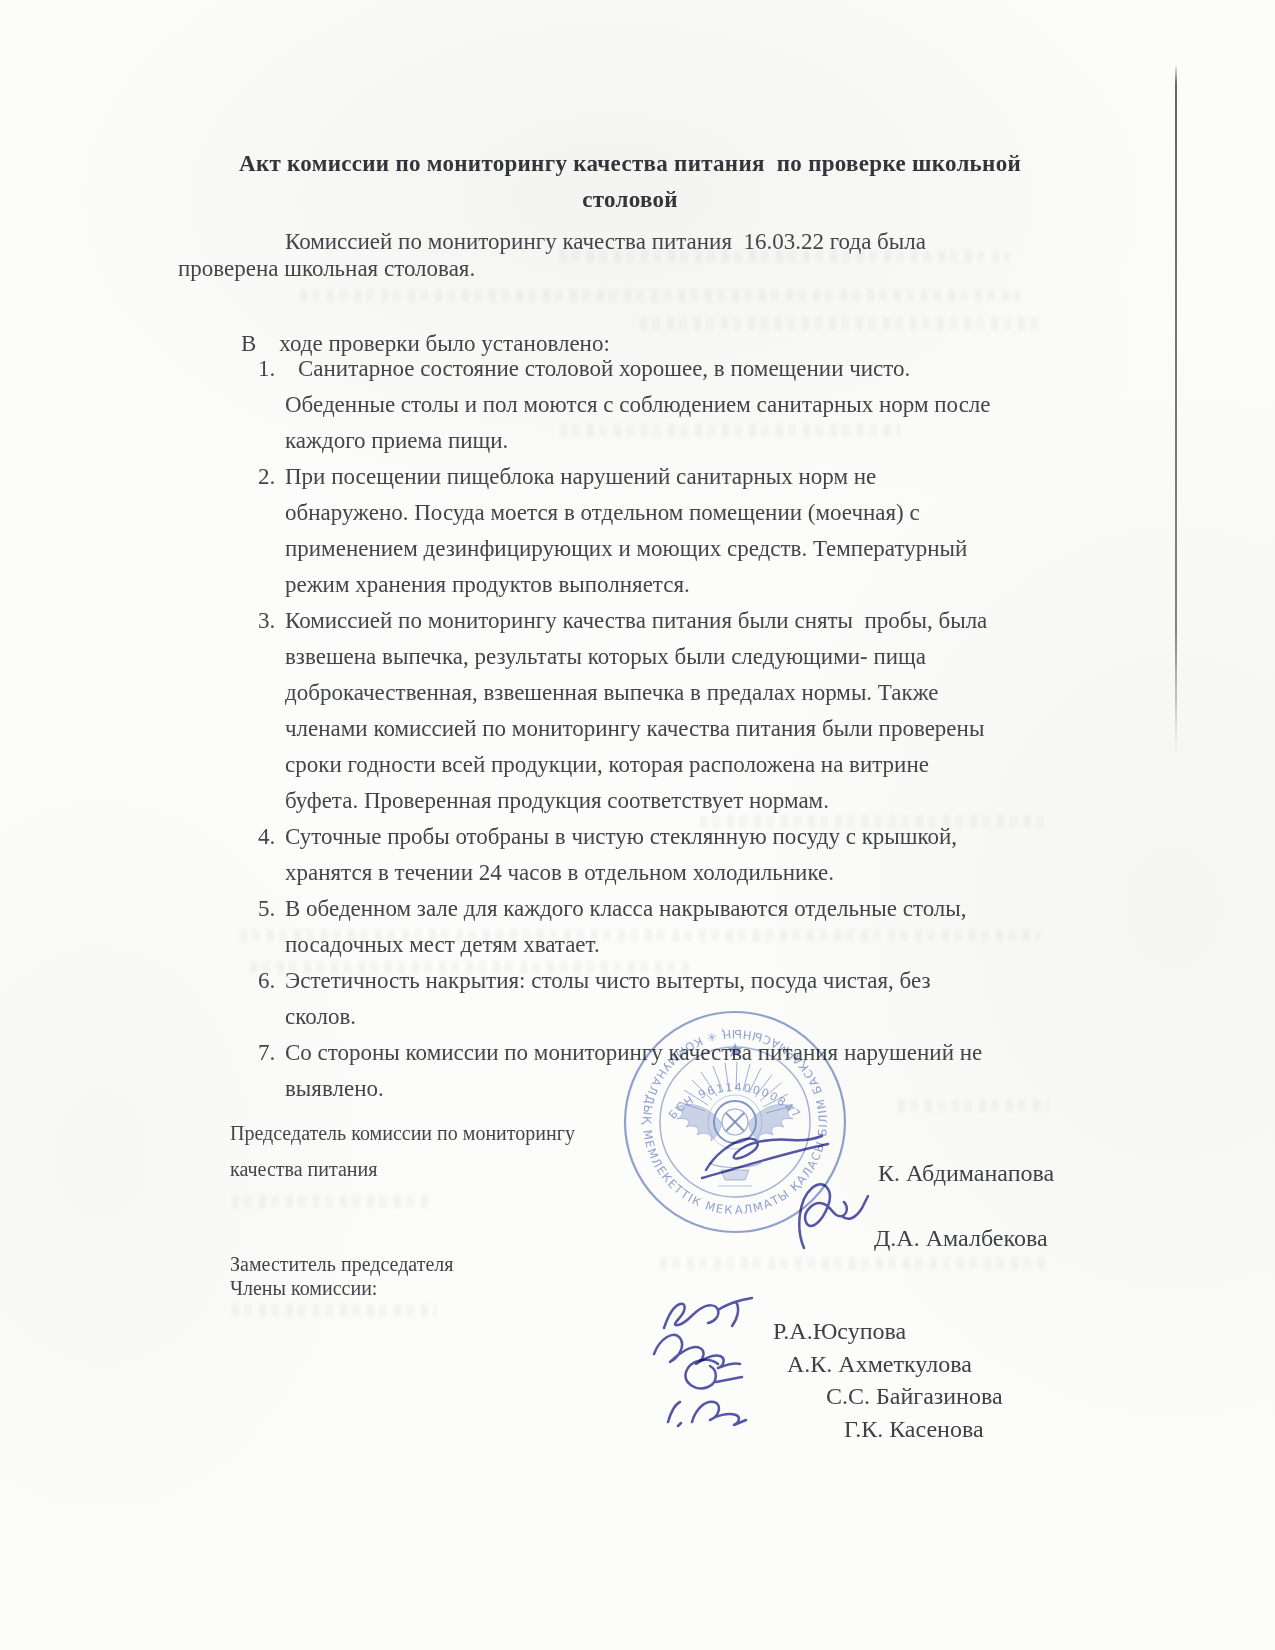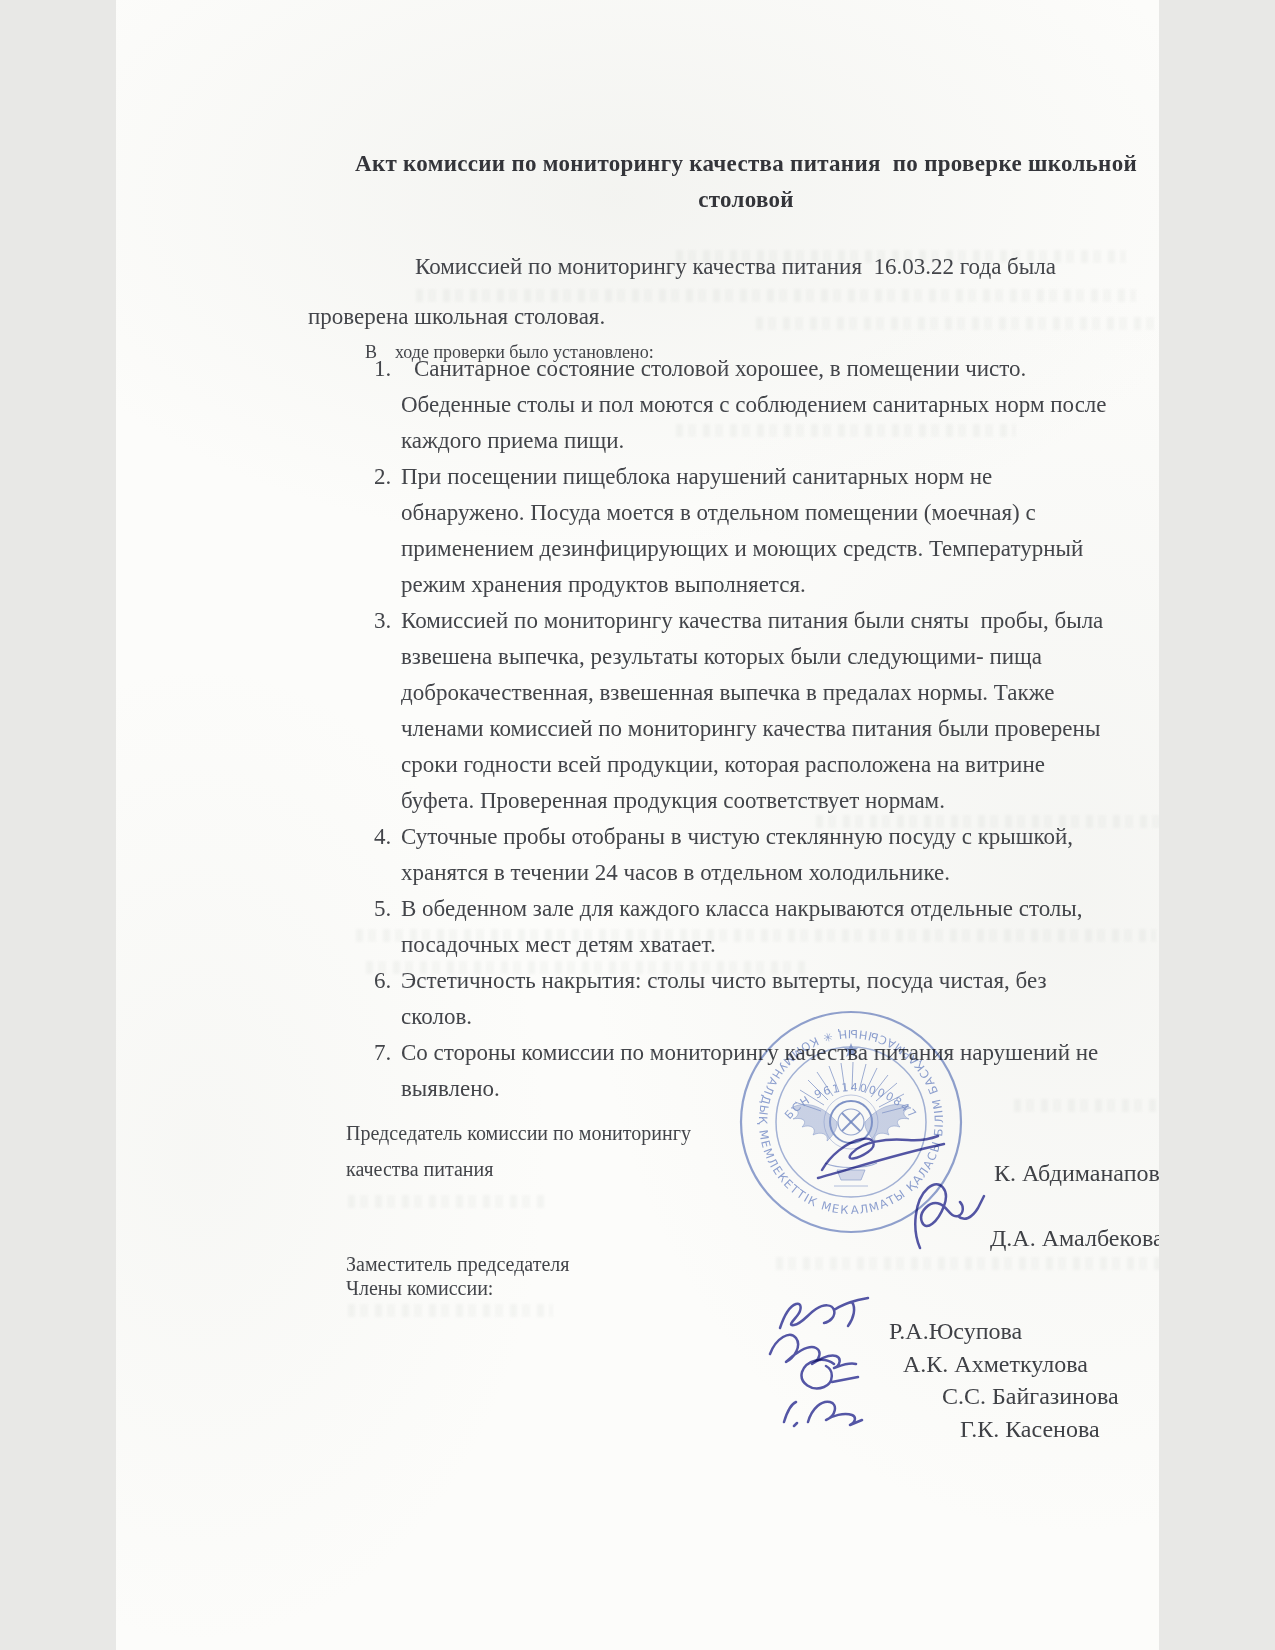--- a/index.html
+++ b/index.html
@@ -1,43 +1,43 @@
 <!DOCTYPE html>
 <html lang="ru"><head>
 <meta charset="utf-8">
 <style>
   html,body{margin:0;padding:0;background:#e8e8e6;}
   .page{
     position:relative;
-    width:1043px;height:1650px;
+    width:1275px;height:1650px;
     margin:0 auto;
     background-color:#fcfcfa;
     background-image:
       radial-gradient(ellipse 900px 500px at 48% 12%, rgba(208,210,203,.20), transparent 70%),
       radial-gradient(ellipse 700px 900px at 92% 55%, rgba(206,208,202,.16), transparent 70%),
       radial-gradient(ellipse 500px 700px at 8% 70%, rgba(210,212,206,.12), transparent 70%);
     overflow:hidden;
     font-family:"Liberation Serif","DejaVu Serif",serif;
     color:#43454a;
   }
   .abs{position:absolute;}
   .title{
     left:170px;top:146px;width:920px;margin:0;
     font-size:23px;line-height:36px;font-weight:bold;
     color:#34353a;text-align:center;white-space:pre;
     letter-spacing:.3px;
   }
   .intro{
-    left:178px;top:228px;width:940px;margin:14px;
-    font-size:23px;line-height:50px;white-space:pre;
+    left:178px;top:228px;width:940px;margin:0;
+    font-size:23px;line-height:27px;white-space:pre;
     text-indent:107px;
   }
   .findings-heading{
-    left:233px;top:318px;margin:16px;
-    font-size:18px;line-height:36px;white-space:pre;
+    left:233px;top:318px;margin:8px;
+    font-size:23px;line-height:36px;white-space:pre;
   }
   ol.findings{
     left:258px;top:351px;margin:0;padding:0;list-style:none;
     font-size:23px;line-height:36px;
   }
   .finding{display:flex;margin:0;padding:0;}
   .finding .num{width:27px;flex-shrink:0;}
   .finding .txt{white-space:pre;}
   .finding:nth-child(1) .txt{text-indent:13px;}
   .sig-label{font-size:20px;line-height:36px;white-space:pre;margin:0;}

